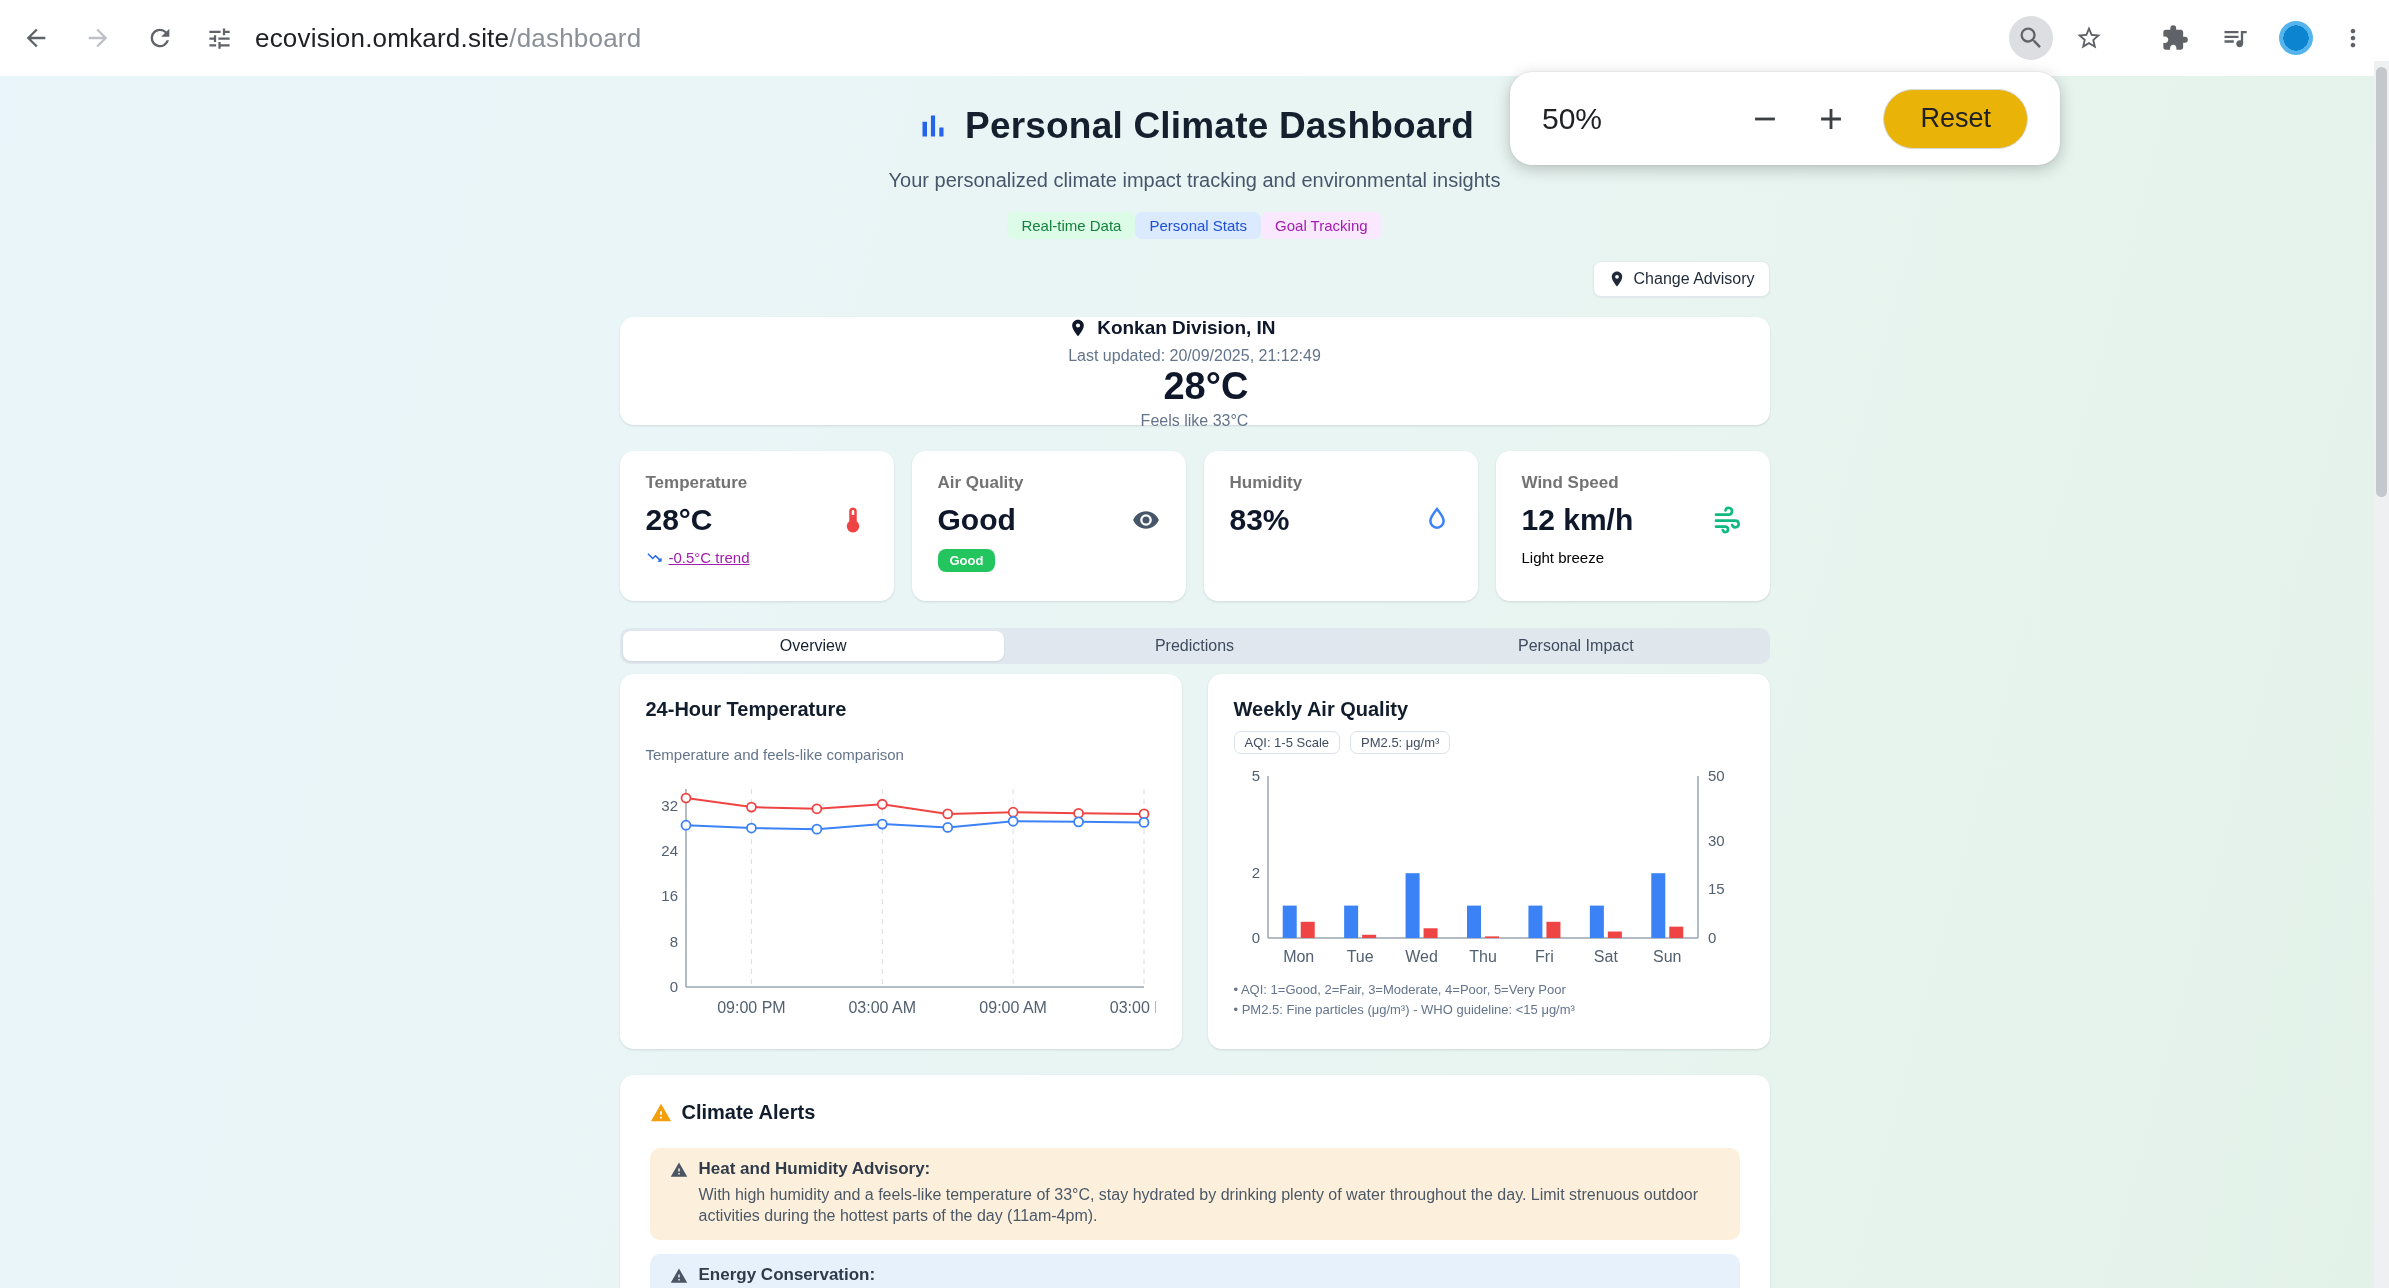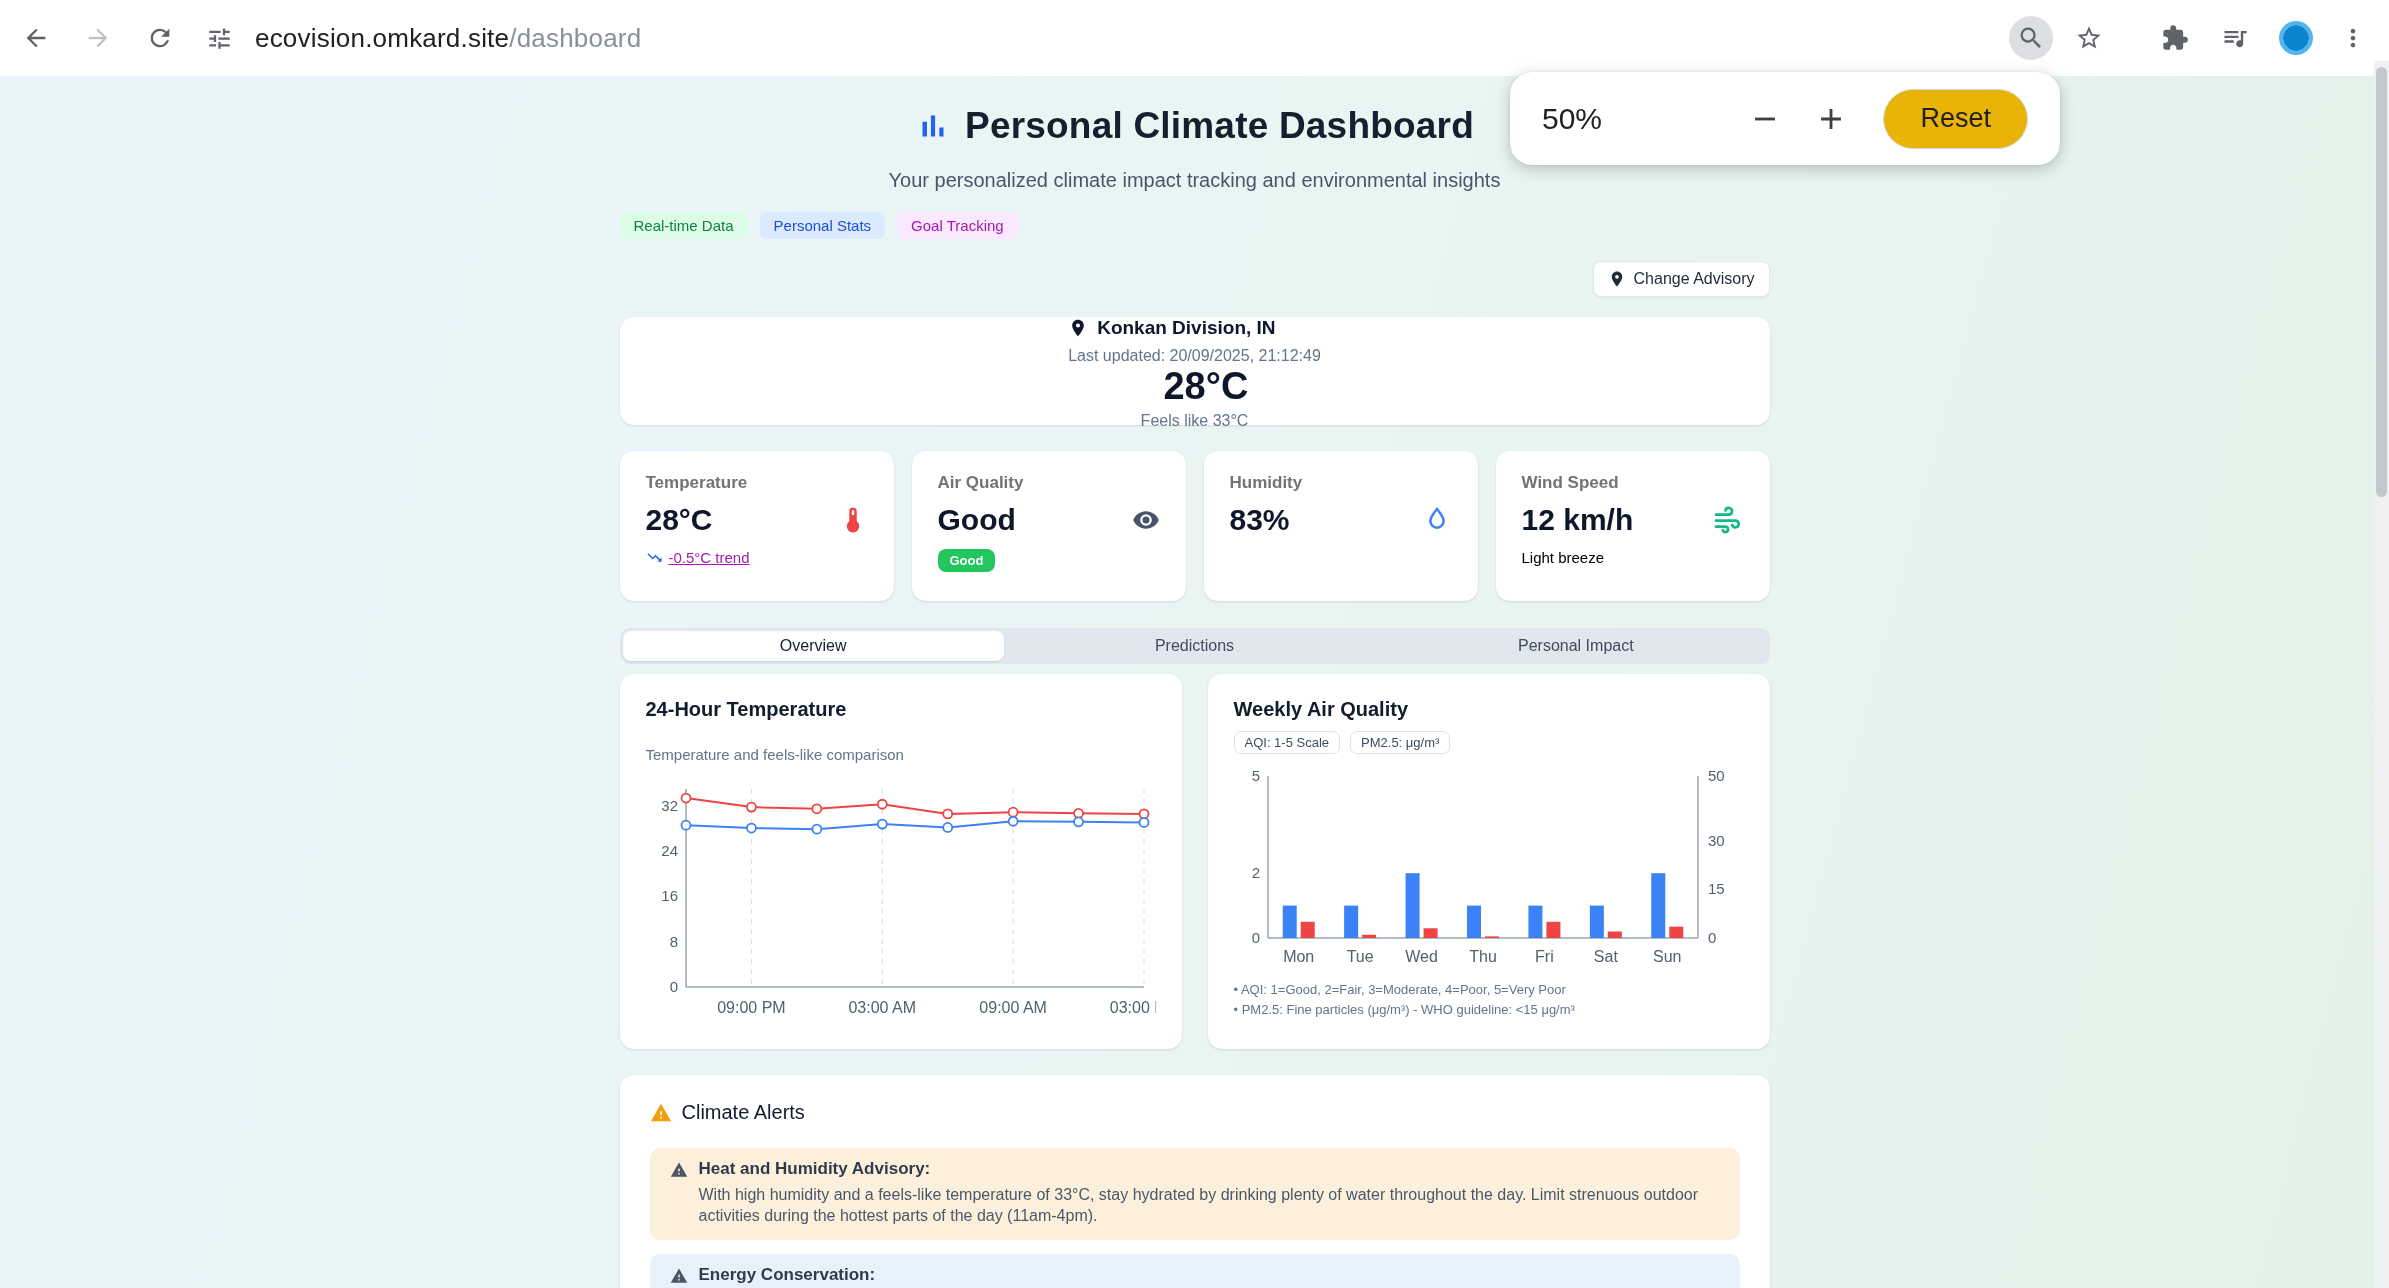--- a/index.html
+++ b/index.html
@@ -27,21 +27,21 @@
 
   
   .page { position:absolute; top:61px; left:0; width:2389px; height:1227px; overflow:hidden;
     background:linear-gradient(105deg,#eaf5fb 0%, #e9f5f2 55%, #e3f2e9 100%); }
   .content { width:1150px; margin:0 auto; padding-top:44px; }
 
   .title-row { display:flex; align-items:center; justify-content:center; gap:14px; }
   .title-row svg { width:36px; height:36px; fill:#2563eb; flex:none; }
   .page-title { font-size:37px; font-weight:700; color:#15202f; letter-spacing:.2px; }
   .subtitle { margin-top:22px; text-align:center; font-size:20px; color:#47566a; }
-  .badges { margin-top:20px; display:flex; gap:12px; }
+  .badges { margin-top:20px; display:flex; justify-content:center; }
   .badge { font-size:15px; font-weight:500; padding:5px 14px; border-radius:7px; }
   .badge-green { background:#dcfce7; color:#15803d; }
   .badge-blue { background:#dbeafe; color:#1d4ed8; }
   .badge-purple { background:#fae8ff; color:#a21caf; }
 
   .loc-row { margin-top:22px; display:flex; justify-content:flex-end; }
   .change-loc { display:flex; align-items:center; gap:8px; background:#fff; border:1px solid #e3e8ee; border-radius:8px; padding:8px 14px;
     font-size:16px; color:#1f2937; box-shadow:0 1px 2px rgba(0,0,0,.05); font-family:"Liberation Sans",sans-serif; }
   .change-loc svg { width:18px; height:18px; fill:#1f2937; }
 
@@ -75,21 +75,21 @@
   .chart-title { font-size:20px; font-weight:700; color:#111c2c; }
   .chart-sub { margin-top:25px; font-size:15px; color:#64748b; }
   .aq-badges { margin-top:10px; display:flex; gap:10px; }
   .aq-badge { border:1px solid #dbe2ea; border-radius:7px; padding:3px 10px; font-size:13px; color:#3f4c5f; background:#fff; }
   .chart-svg { margin-top:12px; display:block; }
   .footnotes { margin-top:8px; font-size:13px; color:#64748b; line-height:1.55; }
 
   .alerts-card { margin-top:26px; padding:26px 30px; }
   .alerts-header { display:flex; align-items:center; gap:10px; }
   .alerts-header svg { width:22px; height:22px; fill:#f59e0b; }
-  .alerts-title { font-size:20px; font-weight:400; color:#111c2c; }
+  .alerts-title { font-size:20px; font-weight:700; color:#111c2c; }
   .alert-box { border-radius:10px; padding:11px 20px 13px; margin-top:24px; display:flex; gap:11px; align-items:flex-start; }
   .alert-box svg { width:18px; height:18px; fill:#4b5563; flex:none; margin-top:2px; }
   .alert-warning { background:#fcf0dc; }
   .alert-info { background:#e7f1fb; }
   .alert-heading { font-size:17px; font-weight:700; color:#2f3b4a; }
   .alert-body { margin-top:5px; font-size:16px; color:#4b5868; line-height:1.33; max-width:1030px; }
 
   
   .scrollbar { position:absolute; top:61px; right:0; width:15px; height:1227px; background:#eef0f2; z-index:35; }
   .scroll-thumb { position:absolute; top:6px; left:2px; width:11px; height:430px; background:#c4c8cc; border-radius:6px; }

